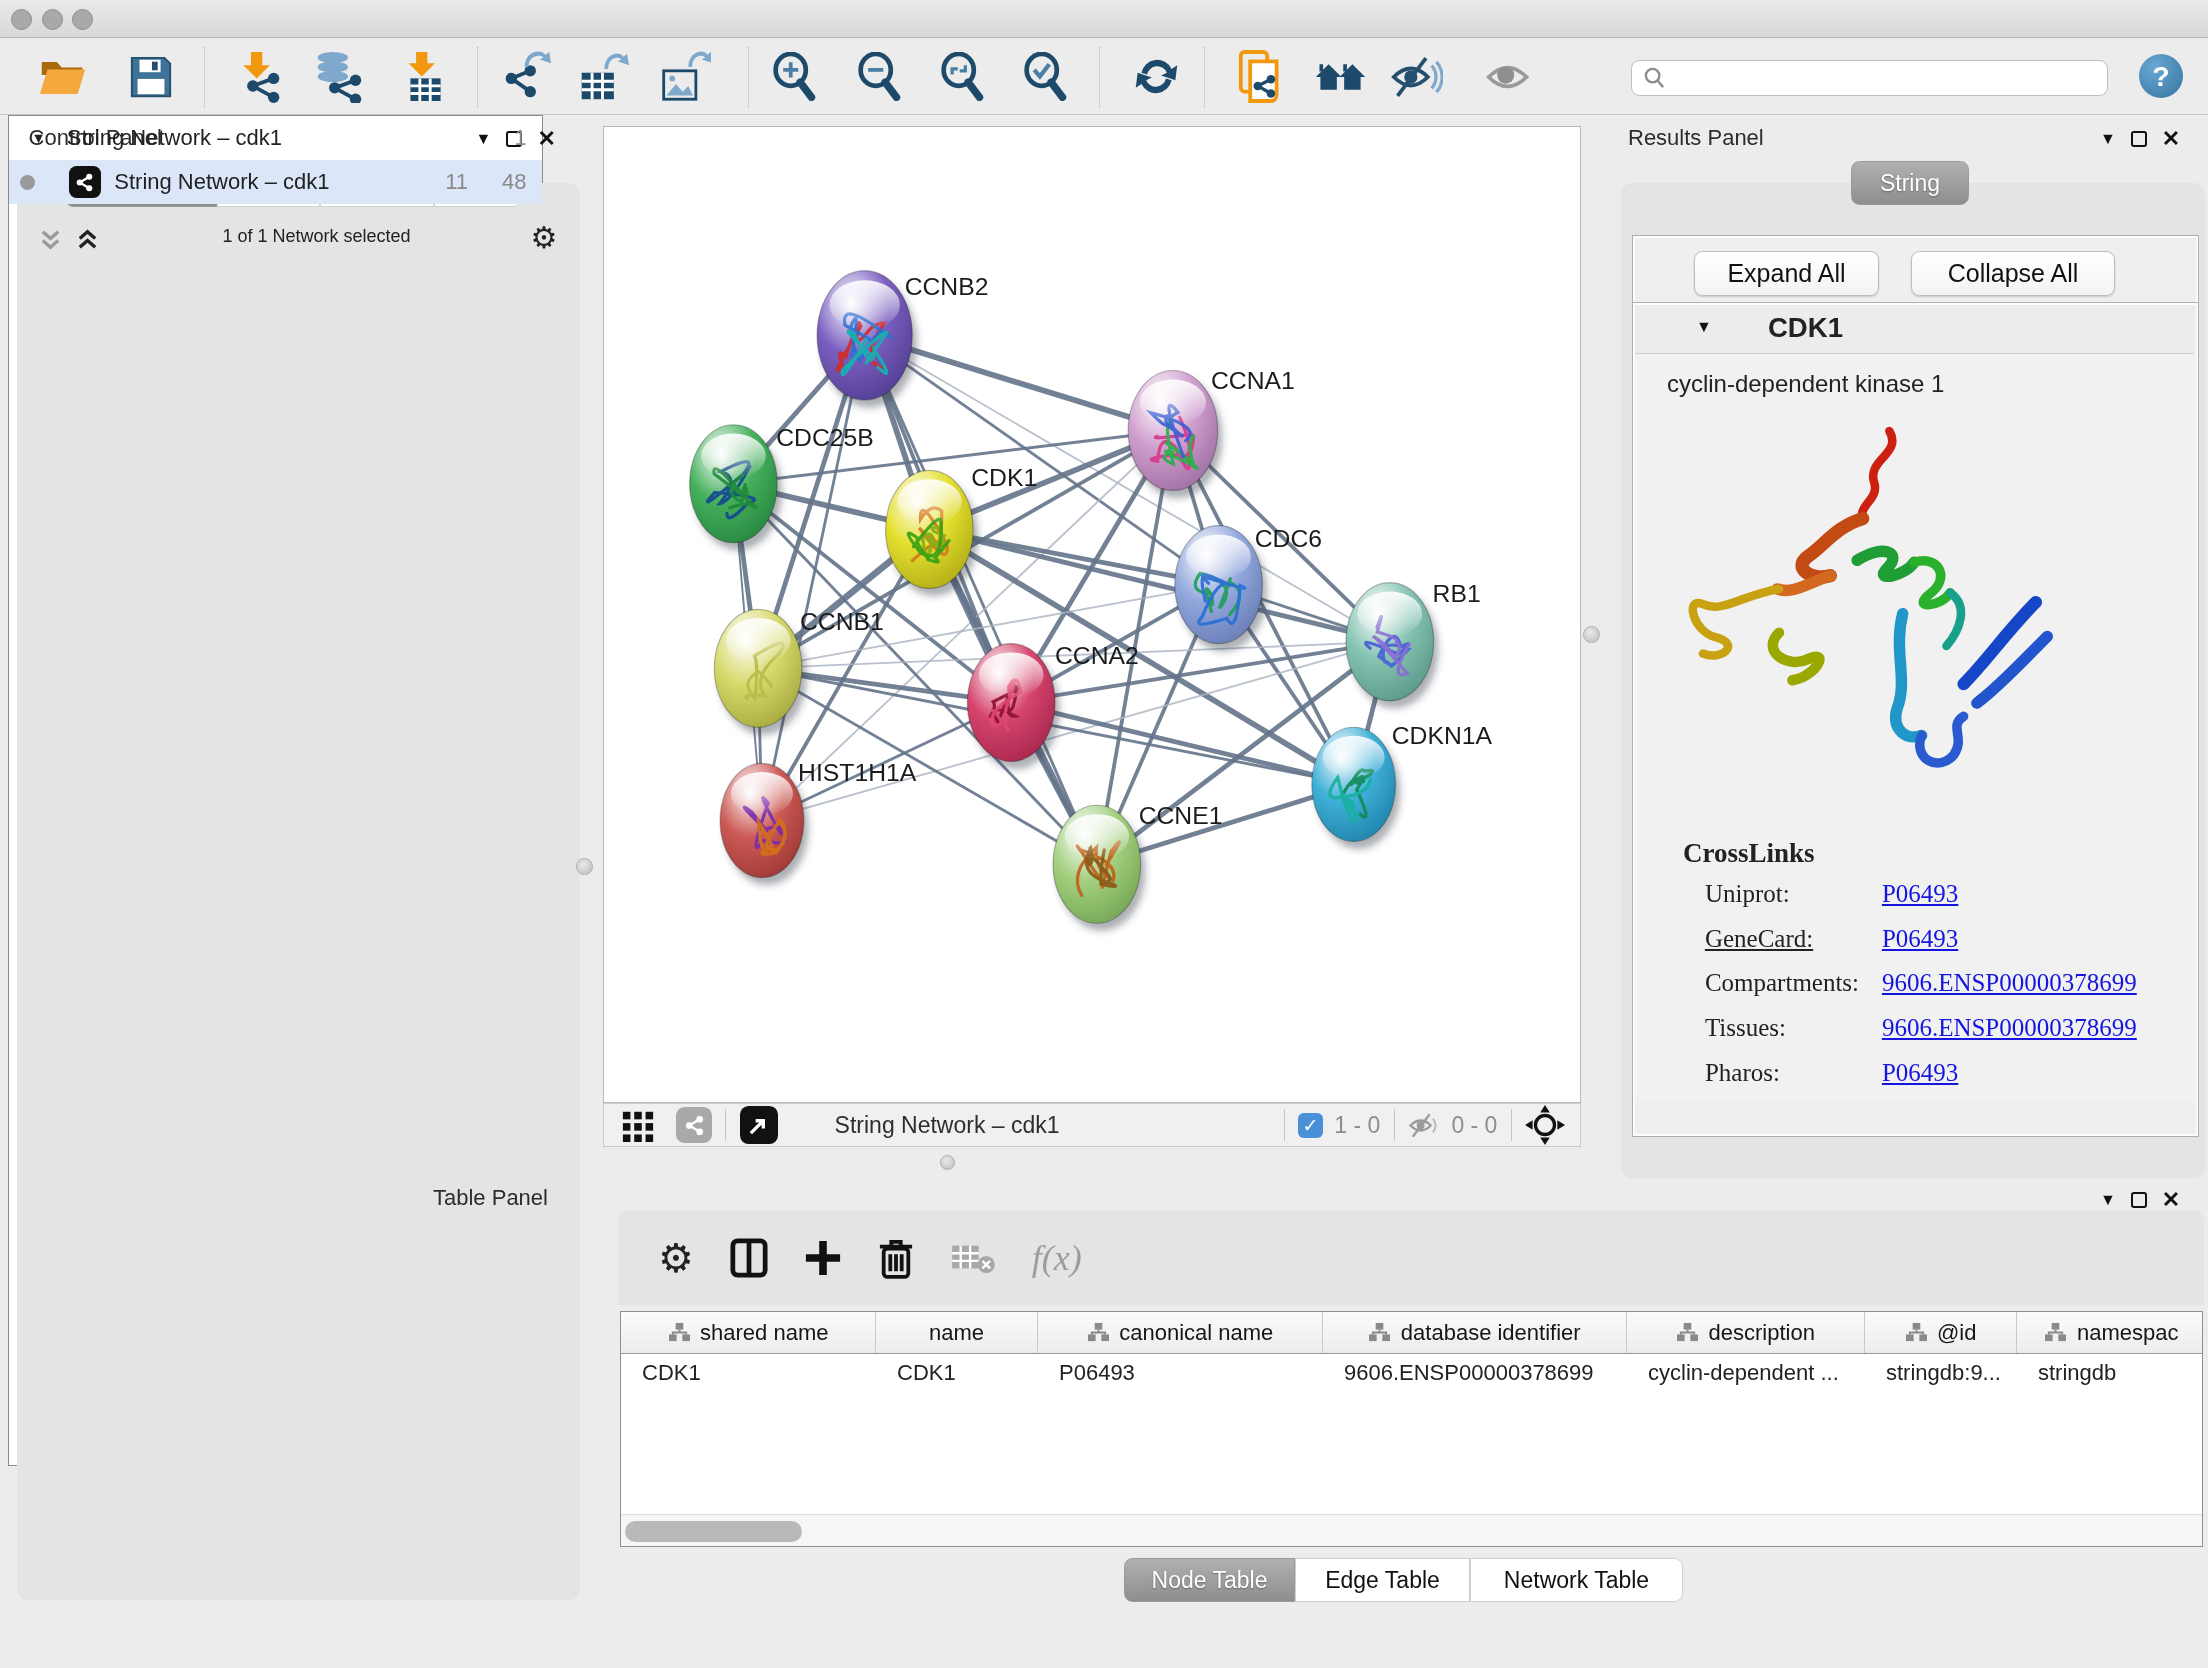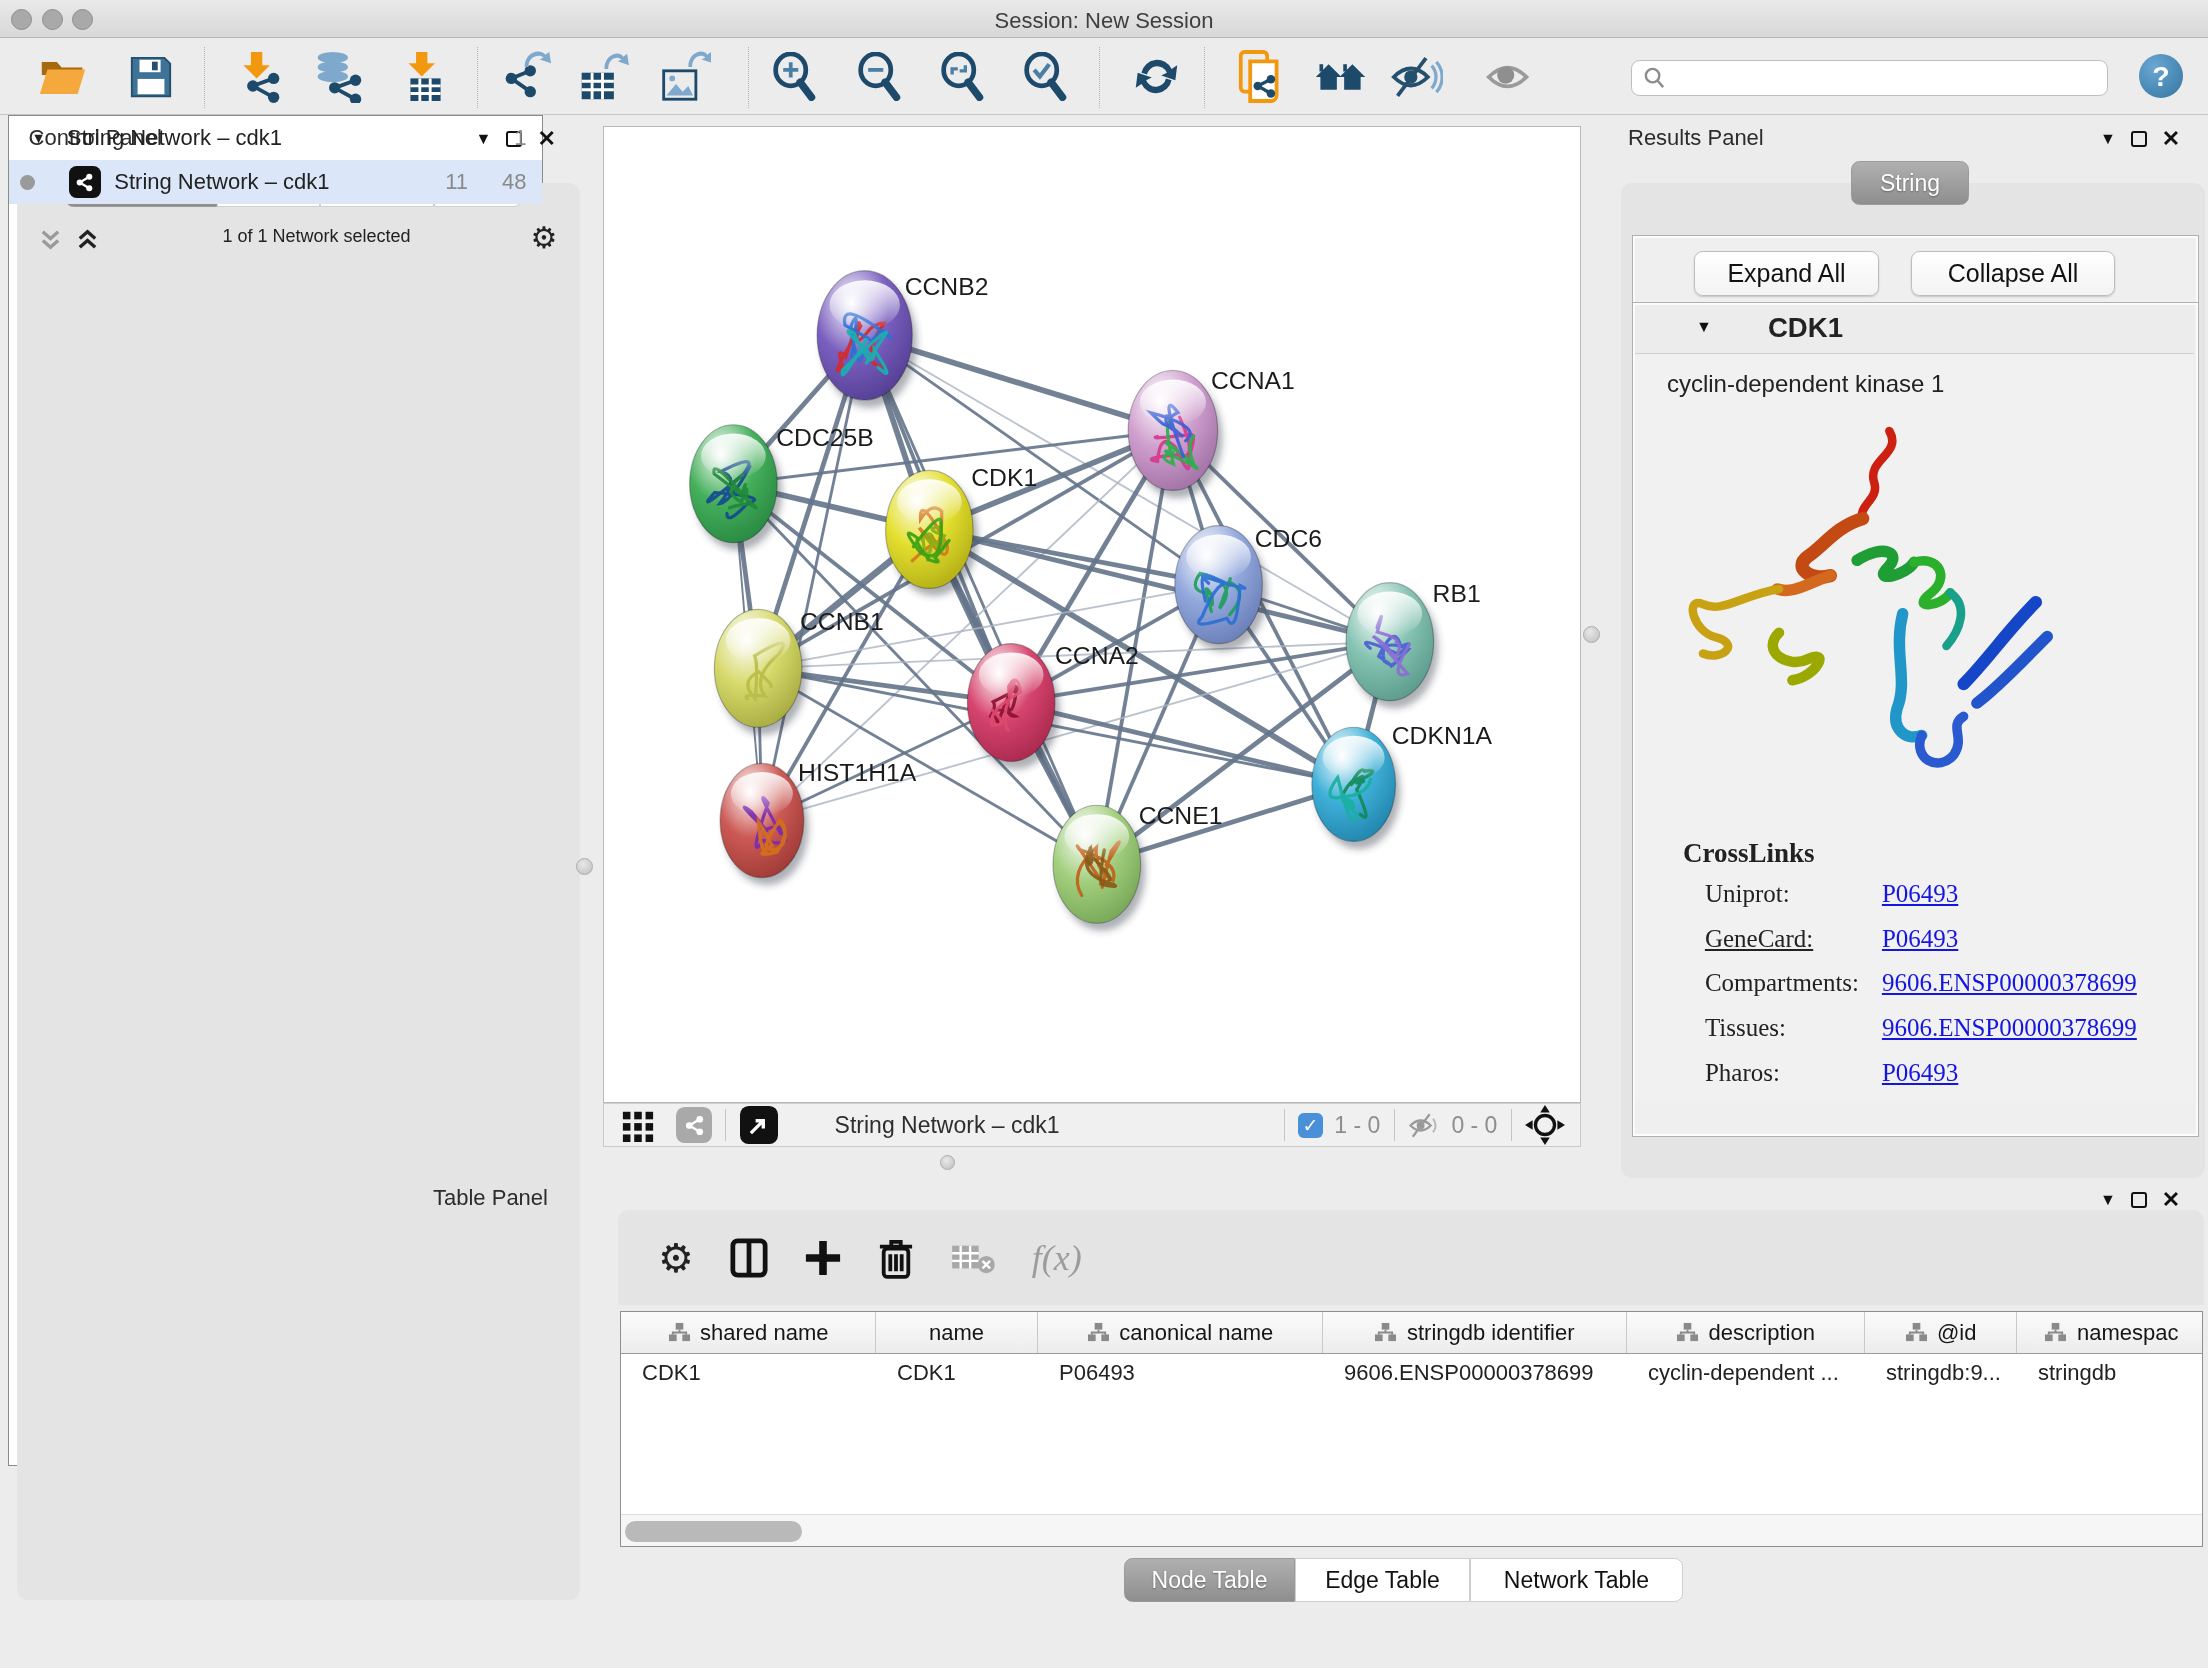--- a/index.html
+++ b/index.html
@@ -95,21 +95,20 @@
 </style>
 </head>
 <body>
 
 <div id="window">
 
   <div id="titlebar" class="abs">
     <div class="traffic abs" style="left:11.4px"></div>
     <div class="traffic abs" style="left:42px"></div>
     <div class="traffic abs" style="left:72px"></div>
-    <div id="win-title" class="abs">Session: New Session</div>
   </div>
 
   <div id="toolbar" class="abs">
     <div class="tbi abs" style="left:37px">
       <svg width="51" height="46" viewBox="0 0 54 48">
         <path d="M4 8 h16 l5 6 h22 v8 H4 Z" fill="#a8690e"></path>
         <path d="M2 42 L10 16 H50 L42 42 Z" fill="#f5a93c"></path>
       </svg>
     </div>
     <div class="tbi abs" style="left:124px">
@@ -762,21 +761,21 @@
         </div>
         <div class="th" style="width: 304px;">
           <svg width="23" height="21" viewBox="0 0 24 22">
             <g fill="#8a8a8a">
               <rect x="8" y="1" width="8" height="7"></rect>
               <rect x="1" y="13" width="8" height="7"></rect>
               <rect x="15" y="13" width="8" height="7"></rect>
               <path d="M12 8 v3 M5 13 v-2 h14 v2" stroke="#8a8a8a" stroke-width="2" fill="none"></path>
             </g>
           </svg>
-          <span>stringdb identifier</span>
+          <span>database identifier</span>
         </div>
         <div class="th" style="width: 238px;">
           <svg width="23" height="21" viewBox="0 0 24 22">
             <g fill="#8a8a8a">
               <rect x="8" y="1" width="8" height="7"></rect>
               <rect x="1" y="13" width="8" height="7"></rect>
               <rect x="15" y="13" width="8" height="7"></rect>
               <path d="M12 8 v3 M5 13 v-2 h14 v2" stroke="#8a8a8a" stroke-width="2" fill="none"></path>
             </g>
           </svg>

